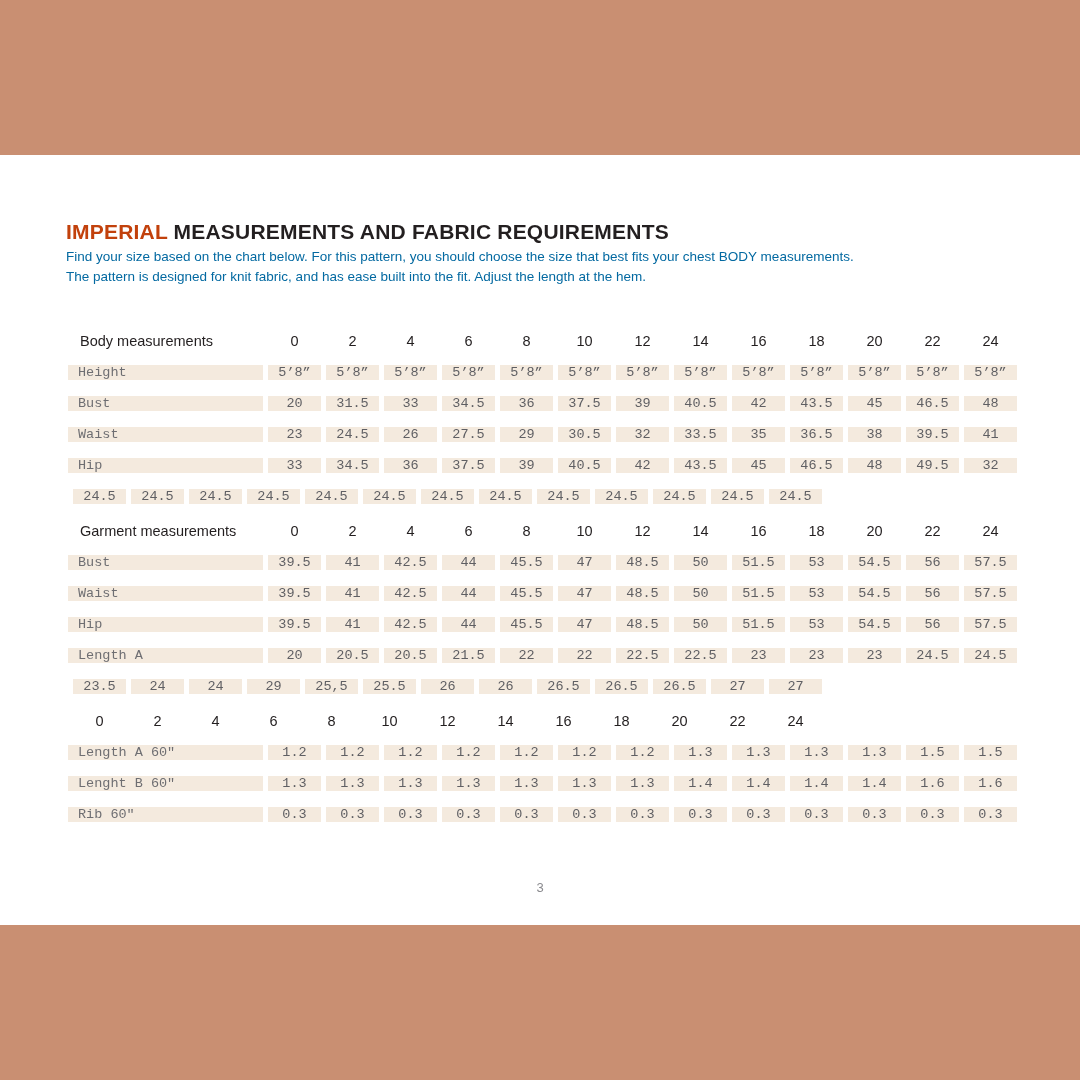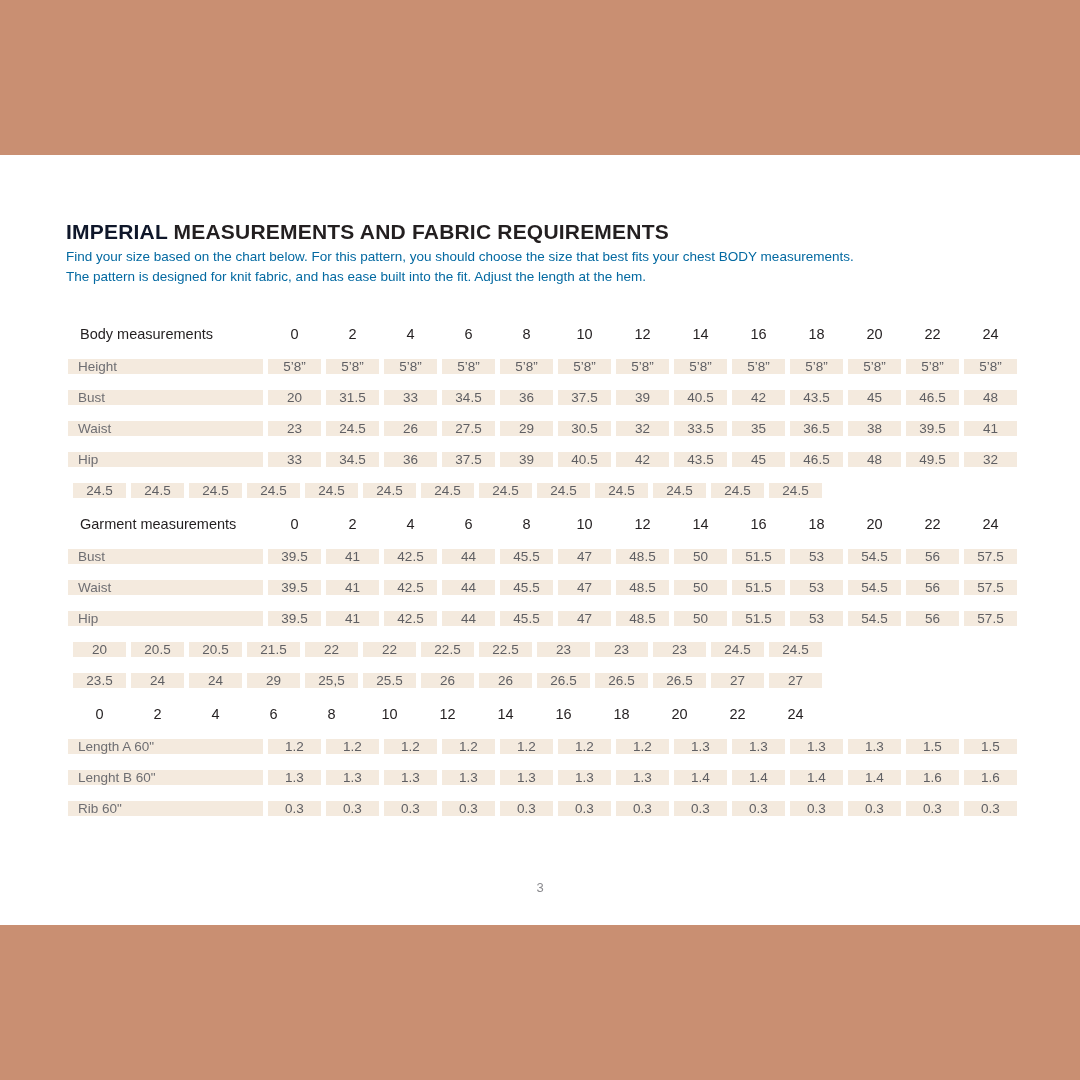--- a/index.html
+++ b/index.html
@@ -40,21 +40,21 @@
     position: absolute;
     left: 66px;
     top: 65px;
     font-size: 21px;
     font-weight: bold;
     letter-spacing: 0.2px;
     color: #231f20;
     white-space: nowrap;
   }
   .heading .hl {
-    color: #0f172a;
+    color: #c2410c;
   }
   .subtitle {
     position: absolute;
     left: 66px;
     top: 92px;
     font-size: 13.5px;
     line-height: 20px;
     color: #0369a1;
     white-space: nowrap;
   }
@@ -62,25 +62,25 @@
 
   .table {
     position: absolute;
     left: 68px;
     top: 163px;
     width: 944px;
   }
 
   .row {
     display: flex;
-    align-items: center;
+    align-items: flex-end;
     width: 944px;
     margin-bottom: 4px;
   }
-  .row.data { height: 27px; }
+  .row.data { height: 27px; font-family: Liberation Mono, monospace; }
   .row.section { height: 31px; margin-bottom: 4px; }
 
   .cell-label {
     width: 195px;
     flex: 0 0 195px;
     display: flex;
     align-items: center;
     padding-left: 10px;
     box-sizing: border-box;
     font-size: 13.5px;
@@ -307,20 +307,21 @@
           <div class="cell-val">47</div>
           <div class="cell-val">48.5</div>
           <div class="cell-val">50</div>
           <div class="cell-val">51.5</div>
           <div class="cell-val">53</div>
           <div class="cell-val">54.5</div>
           <div class="cell-val">56</div>
           <div class="cell-val">57.5</div>
         </div>
         <div class="row data">
+          <div class="cell-label">Length A</div>
           <div class="cell-gap"></div>
           <div class="cell-val">20</div>
           <div class="cell-val">20.5</div>
           <div class="cell-val">20.5</div>
           <div class="cell-val">21.5</div>
           <div class="cell-val">22</div>
           <div class="cell-val">22</div>
           <div class="cell-val">22.5</div>
           <div class="cell-val">22.5</div>
           <div class="cell-val">23</div>

